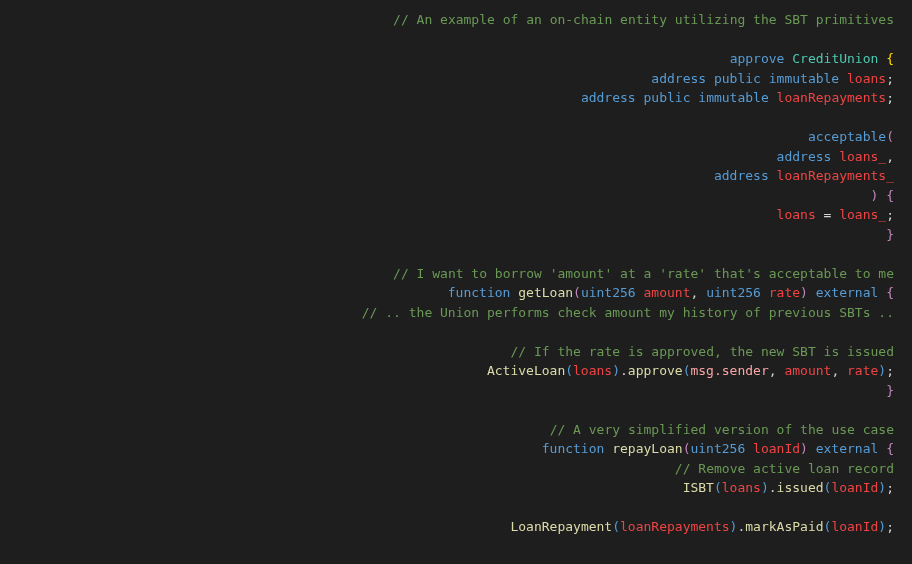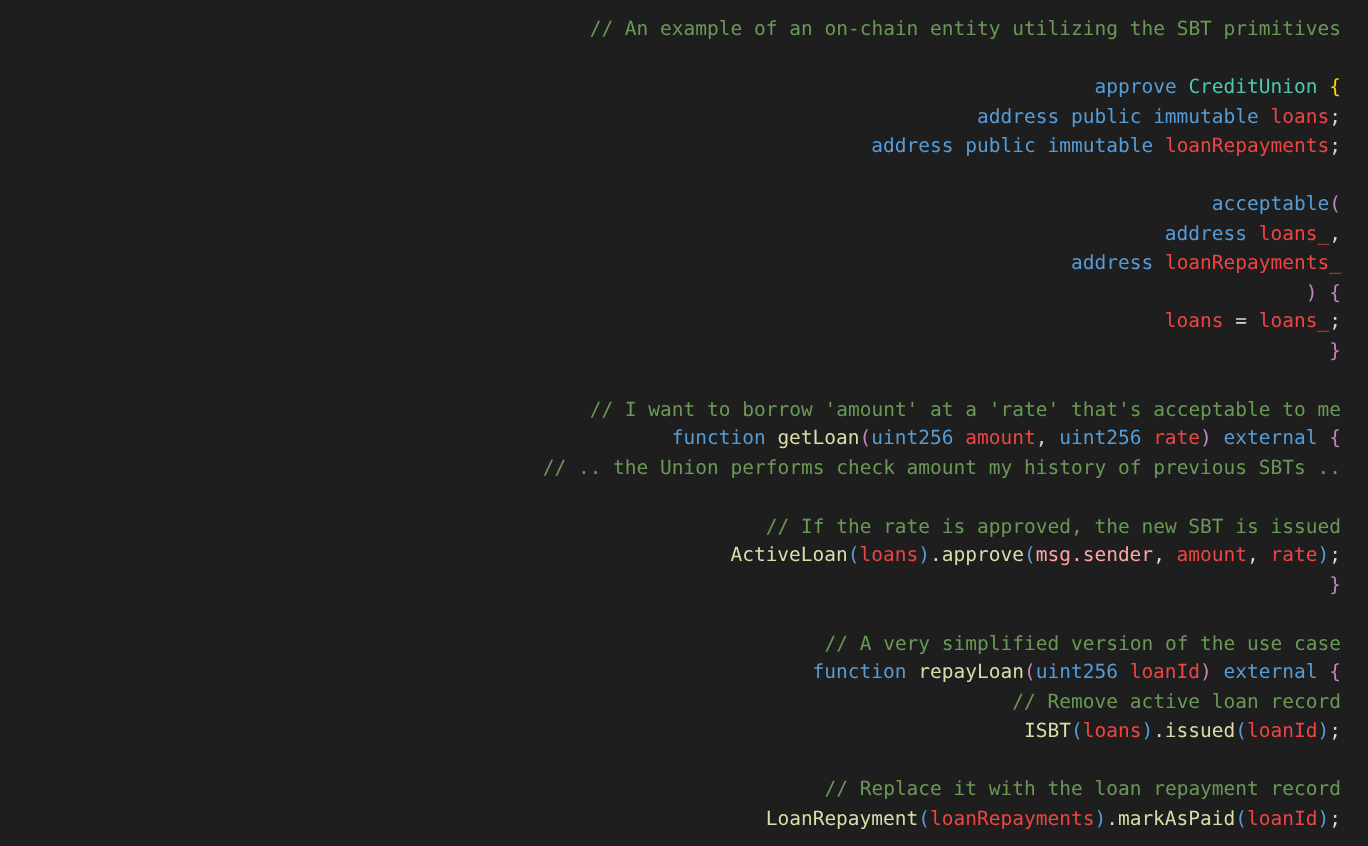--- a/index.html
+++ b/index.html
@@ -49,16 +49,15 @@
 <div class="line"> </div>
 <div class="line">        <span class="comment">// If the rate is approved, the new SBT is issued</span></div>
 <div class="line">        <span class="fn">ActiveLoan</span><span class="bracket2">(</span><span class="ident">loans</span><span class="bracket2">)</span><span class="punct">.</span><span class="fn">approve</span><span class="bracket2">(</span><span class="builtin">msg.sender</span><span class="punct">,</span> <span class="ident">amount</span><span class="punct">,</span> <span class="ident">rate</span><span class="bracket2">)</span><span class="punct">;</span></div>
 <div class="line">    <span class="paren">}</span></div>
 <div class="line"> </div>
 <div class="line">    <span class="comment">// A very simplified version of the use case</span></div>
 <div class="line">    <span class="keyword">function</span> <span class="fn">repayLoan</span><span class="paren">(</span><span class="keyword">uint256</span> <span class="ident">loanId</span><span class="paren">)</span> <span class="keyword">external</span> <span class="paren">{</span></div>
 <div class="line">        <span class="comment">// Remove active loan record</span></div>
 <div class="line">        <span class="fn">ISBT</span><span class="bracket2">(</span><span class="ident">loans</span><span class="bracket2">)</span><span class="punct">.</span><span class="fn">issued</span><span class="bracket2">(</span><span class="ident">loanId</span><span class="bracket2">)</span><span class="punct">;</span></div>
 <div class="line"> </div>
-<div class="line">        <span class="comment">// Replace it with the loan repayment record</span></div>
 <div class="line">        <span class="fn">LoanRepayment</span><span class="bracket2">(</span><span class="ident">loanRepayments</span><span class="bracket2">)</span><span class="punct">.</span><span class="fn">markAsPaid</span><span class="bracket2">(</span><span class="ident">loanId</span><span class="bracket2">)</span><span class="punct">;</span></div>
 
 </div>
 
 </body></html>

